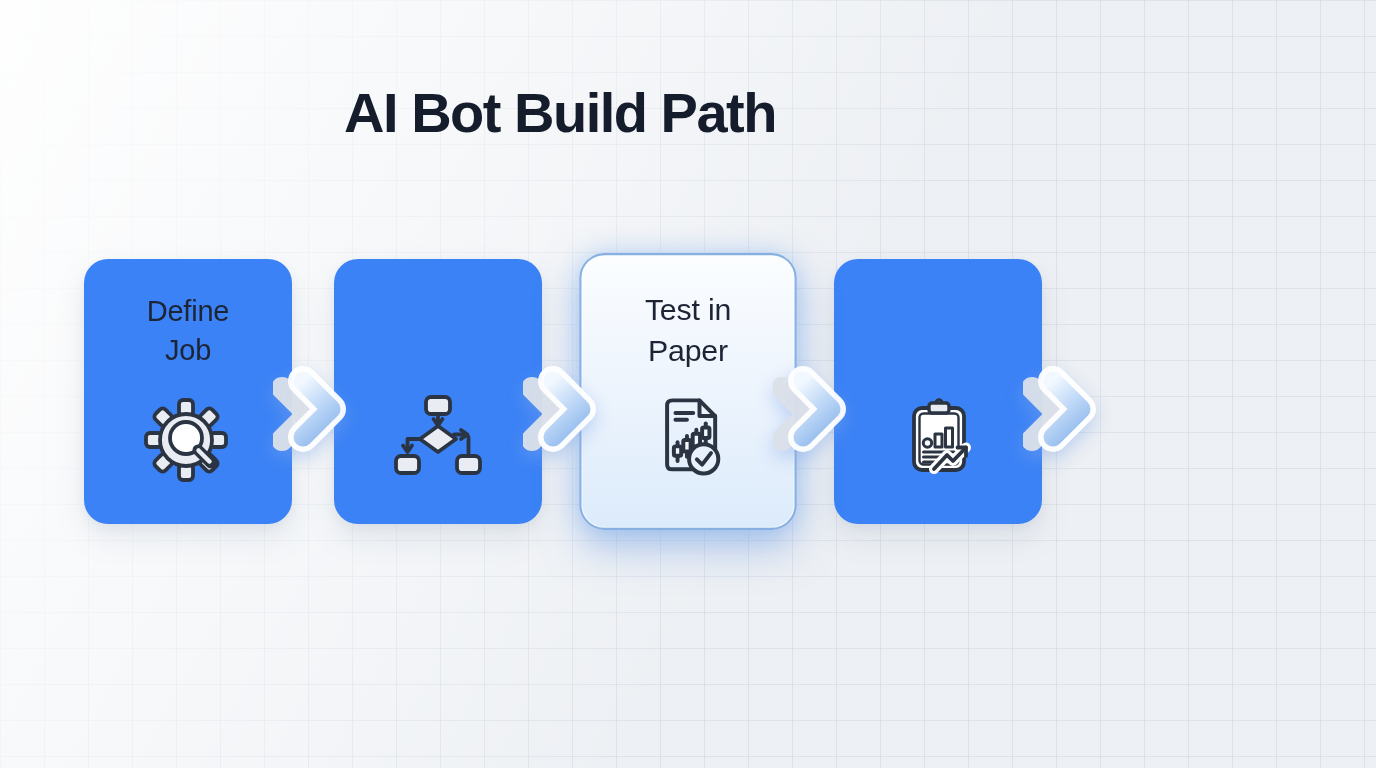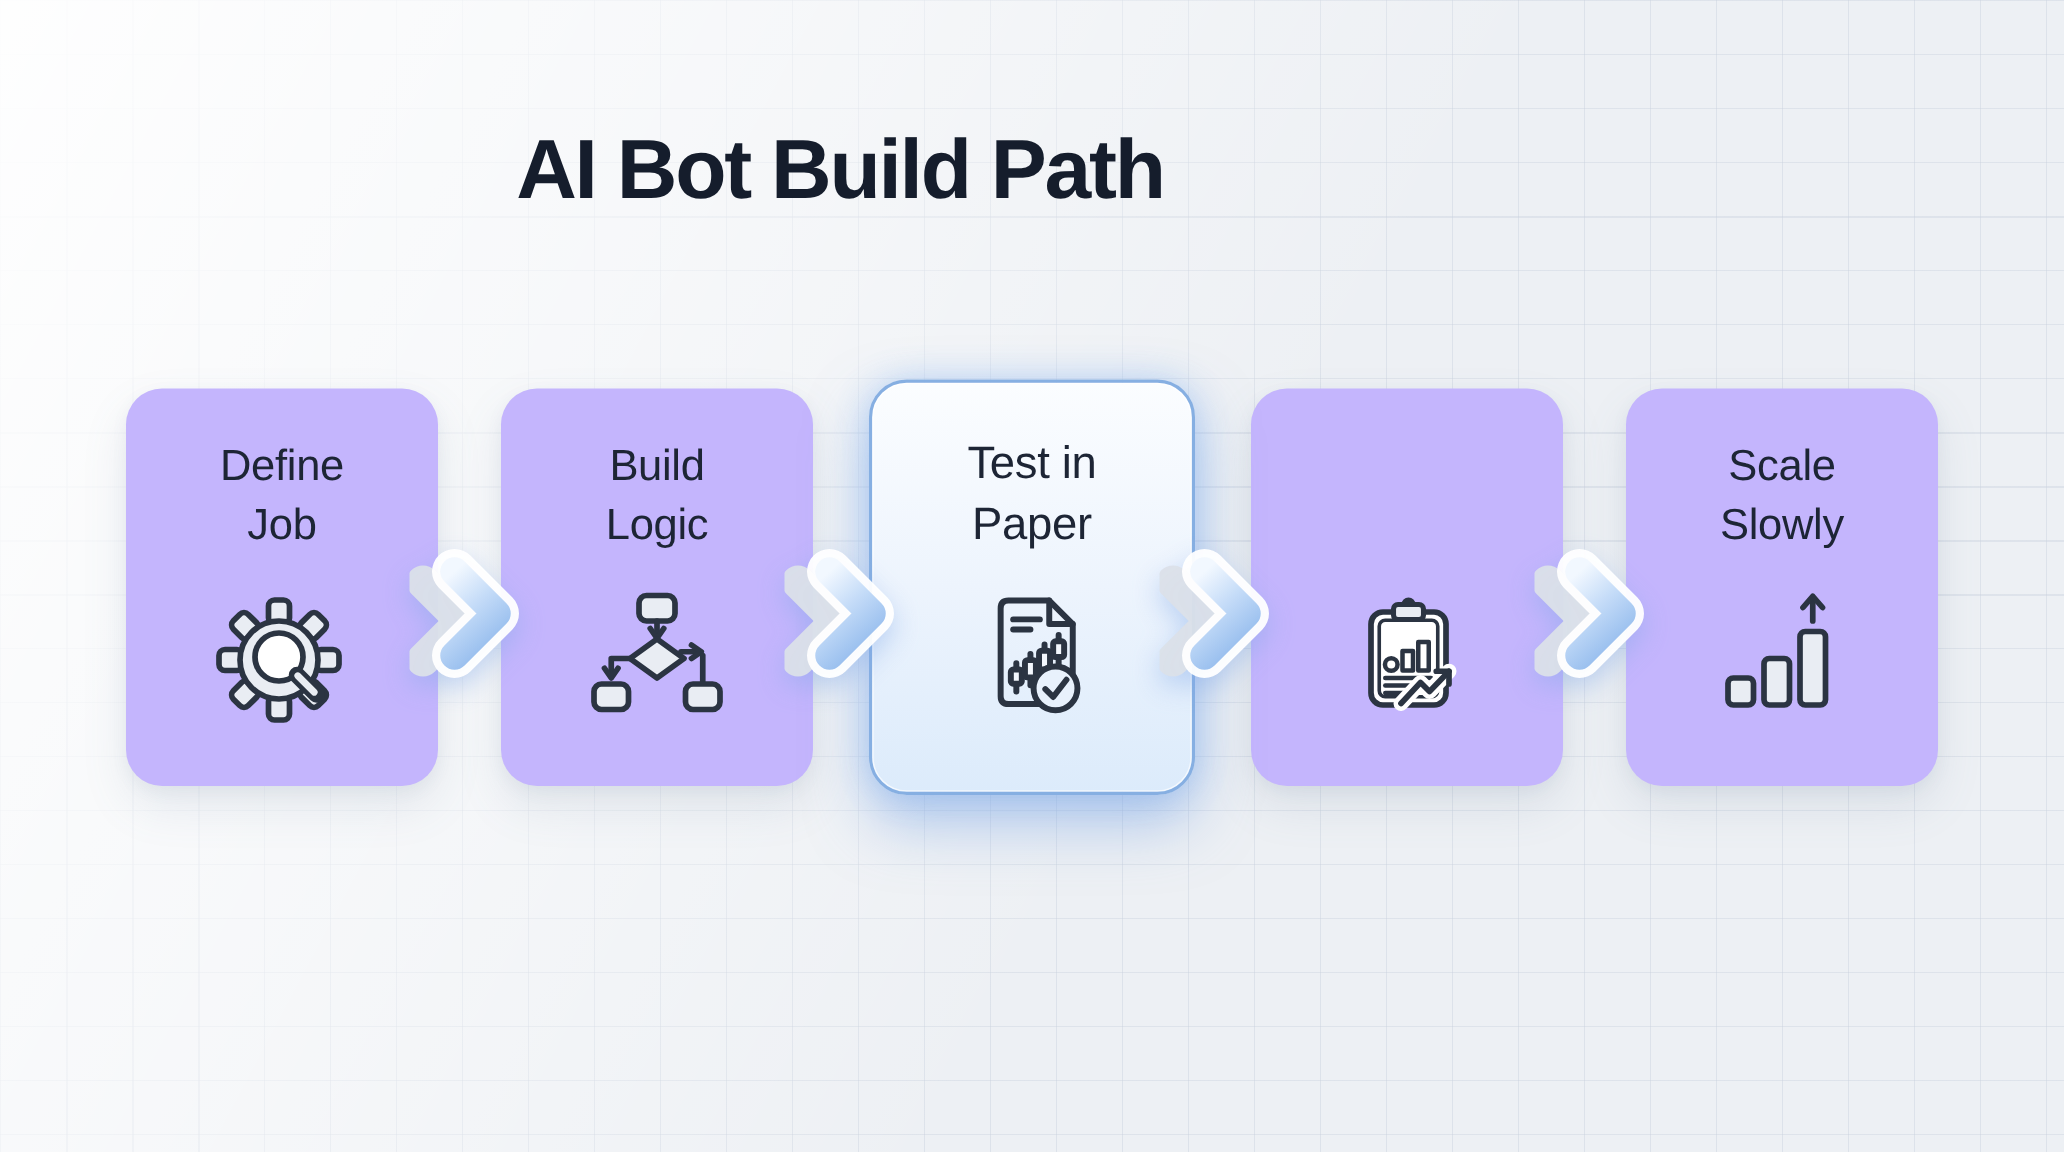--- a/index.html
+++ b/index.html
@@ -23,21 +23,21 @@
 
   .flow {
     position:absolute; top:259px; left:84px;
     width:1208px; height:265px;
     display:flex; gap:42px;
   }
 
   .card {
     position:relative;
     width:208px; height:265px;
-    background:#c4b5fd;
+    background:#3b82f6;
     border-radius:24px;
     box-shadow:0 14px 30px rgba(104,122,152,0.13), 0 4px 10px rgba(104,122,152,0.08);
     display:flex; flex-direction:column; align-items:center;
     padding:33px 12px 36px 12px;
     z-index:1;
   }
   .card.highlighted {
     transform:scale(1.045);
     background:linear-gradient(180deg,#fbfdff 0%, #edf4fd 50%, #dcebfb 100%);
     border:2px solid #86afe2;
@@ -115,24 +115,20 @@
           </g>
           <circle cx="46" cy="48" r="26" fill="#e9edf3"></circle>
           <circle cx="46" cy="46" r="16" fill="#ffffff"></circle>
           <line x1="58" y1="58" x2="71" y2="71" stroke="#2b3442" stroke-width="11"></line>
           <line x1="58.5" y1="58.5" x2="69.5" y2="69.5" stroke="#e9edf3" stroke-width="4.5"></line>
         </svg>
       </div>
     </div>
 
     <div class="card">
-      <div class="card-title">
-        <span>Build</span>
-        <span>Logic</span>
-      </div>
       <div class="card-icon">
         <svg viewBox="0 0 96 96" fill="none" stroke="#2b3442" stroke-width="3.8" stroke-linecap="round" stroke-linejoin="round">
           <rect x="36" y="5" width="24" height="17" rx="5" fill="#e9edf3"></rect>
           <path d="M48 22 V30"></path>
           <path d="M43.5 27 L48 33.5 L52.5 27"></path>
           <path d="M48 34 L66 47 L48 60 L30 47 Z" fill="#e9edf3"></path>
           <path d="M30 47 H17.5 V56"></path>
           <path d="M13 53.5 L17.5 60 L22 53.5"></path>
           <path d="M64 42.5 H74"></path>
           <path d="M71 38 L77.5 42.5 L71 47"></path>
@@ -181,35 +177,20 @@
           <path d="M33.5 60 H64" stroke-width="3"></path>
           <path d="M33.5 65 H58" stroke-width="3"></path>
           <path d="M33.5 70 H51" stroke-width="3"></path>
           <path d="M44 77 L57 63 L63 69 L76 55.5" stroke="#ffffff" stroke-width="10"></path>
           <path d="M44 77 L57 63 L63 69 L76 55.5"></path>
           <path d="M67.5 55.5 H76 V64"></path>
         </svg>
       </div>
     </div>
 
-    <div class="card">
-      <div class="card-title">
-        <span>Scale</span>
-        <span>Slowly</span>
-      </div>
-      <div class="card-icon">
-        <svg viewBox="0 0 96 96" fill="none" stroke="#2b3442" stroke-width="3.8" stroke-linecap="round" stroke-linejoin="round">
-          <rect x="12" y="60" width="17" height="18" rx="3.5" fill="#e9edf3"></rect>
-          <rect x="36" y="47" width="17" height="31" rx="3.5" fill="#e9edf3"></rect>
-          <rect x="60" y="29" width="17" height="49" rx="3.5" fill="#e9edf3"></rect>
-          <path d="M68.5 22 V7"></path>
-          <path d="M62 13 L68.5 5.5 L75 13"></path>
-        </svg>
-      </div>
-    </div>
 
     <svg class="flow-arrow arrow-pos-1" viewBox="0 0 80 100">
       <path d="M18 28 L44 54 L18 80" stroke="#dbe0e9" stroke-width="22" fill="none" stroke-linecap="round" stroke-linejoin="round" transform="translate(-9,3)" opacity="0.95"></path>
       <path d="M30 24 L58 52 L30 80" stroke="#ffffff" stroke-width="30" fill="none" stroke-linecap="round" stroke-linejoin="round" opacity="0.95"></path>
       <path d="M30 24 L58 52 L30 80" stroke="url(#arrowGrad)" stroke-width="19" fill="none" stroke-linecap="round" stroke-linejoin="round"></path>
     </svg>
     <svg class="flow-arrow arrow-pos-2" viewBox="0 0 80 100">
       <path d="M18 28 L44 54 L18 80" stroke="#dbe0e9" stroke-width="22" fill="none" stroke-linecap="round" stroke-linejoin="round" transform="translate(-9,3)" opacity="0.95"></path>
       <path d="M30 24 L58 52 L30 80" stroke="#ffffff" stroke-width="30" fill="none" stroke-linecap="round" stroke-linejoin="round" opacity="0.95"></path>
       <path d="M30 24 L58 52 L30 80" stroke="url(#arrowGrad)" stroke-width="19" fill="none" stroke-linecap="round" stroke-linejoin="round"></path>

